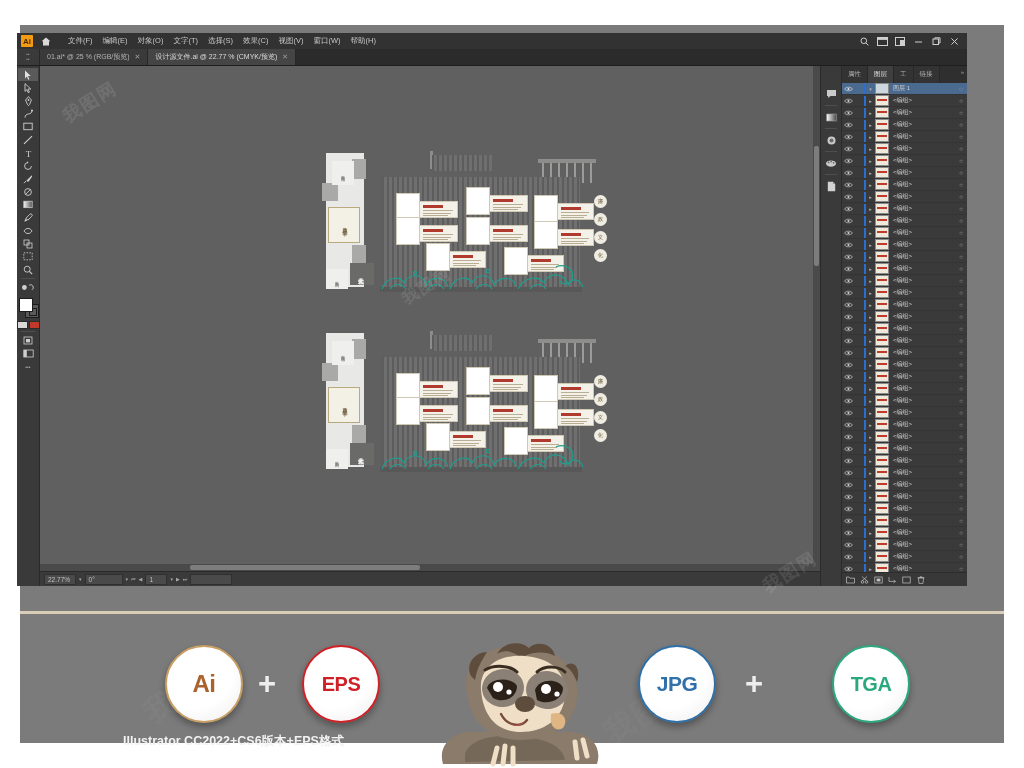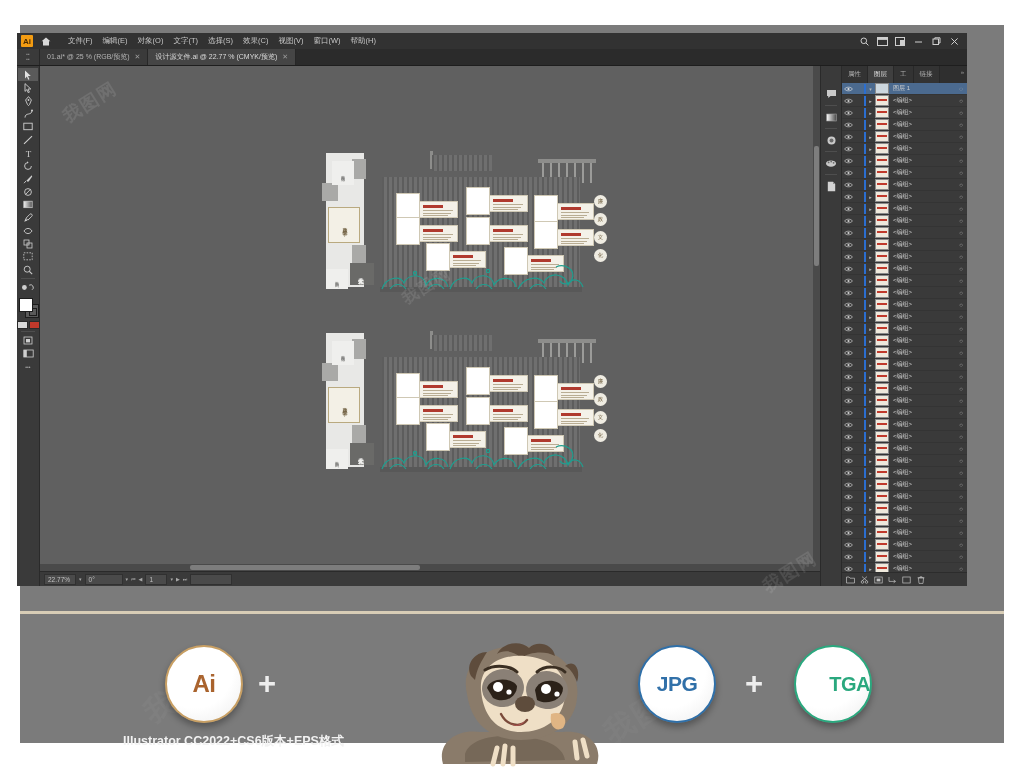--- a/index.html
+++ b/index.html
@@ -1359,20 +1359,23 @@
         </div>
       </div>
 
     </div>
   </div>
 
   <div class="badge" style="left:165px;top:645px;border:2px solid #c89f63;">
     <span class="txt" style="color:#a9622c;">Ai</span>
   </div>
   <div class="plus" style="left:258px;top:668px;">+</div>
+  <div class="badge" style="left:302px;top:645px;border:2px solid #cf2026;">
+    <span class="txt" style="color:#cf2026;font-size:20px;">EPS</span>
+  </div>
   <div class="caption" style="left:123px;top:733px;">Illustrator CC2022+CS6版本+EPS格式</div>
 
   <svg style="position:absolute;left:425px;top:636px;" width="190" height="132" viewBox="0 0 190 132">
     <g>
 
       <path d="M18 128 C12 108, 30 92, 56 96 L138 96 C164 94, 178 110, 172 128 Z" fill="#8a7b6a"></path>
       <path d="M40 118 C44 104, 66 98, 92 100 C120 102, 138 110, 140 124 L40 126 Z" fill="#766858"></path>
 
       <path d="M42 58 C34 24, 66 8, 98 10 C132 12, 156 32, 152 62 C150 88, 126 104, 96 104 C64 104, 46 86, 42 58 Z" fill="#8a7b6a"></path>
 
@@ -1405,21 +1408,21 @@
       <path d="M72 112 L68 128 M80 110 L78 128 M88 112 L88 128" stroke="#efdfc6" stroke-width="5" stroke-linecap="round"></path>
       <path d="M150 106 L152 122 M158 104 L162 120" stroke="#efdfc6" stroke-width="5" stroke-linecap="round"></path>
       <ellipse cx="80" cy="118" rx="18" ry="12" fill="#8a7b6a" opacity="0.0"></ellipse>
     </g>
   </svg>
 
   <div class="badge" style="left:638px;top:645px;border:2px solid #2f6fa8;">
     <span class="txt" style="color:#2f6fa8;font-size:21px;">JPG</span>
   </div>
   <div class="plus" style="left:745px;top:668px;">+</div>
-  <div class="badge" style="left:794px;top:645px;border:2px solid #2aa87e;justify-content:flex-end;">
+  <div class="badge" style="left:832px;top:645px;border:2px solid #2aa87e;">
     <span class="txt" style="color:#2aa87e;font-size:20px;">TGA</span>
   </div>
 
   <div class="wm" style="left:140px;top:670px;font-size:30px;opacity:.22;">我图网</div>
   <div class="wm" style="left:600px;top:690px;font-size:30px;opacity:.20;">我图网</div>
   <div class="wm wm-lite" style="left:60px;top:90px;font-size:18px;">我图网</div>
   <div class="wm wm-lite" style="left:760px;top:560px;font-size:18px;">我图网</div>
 
 </div>
 

